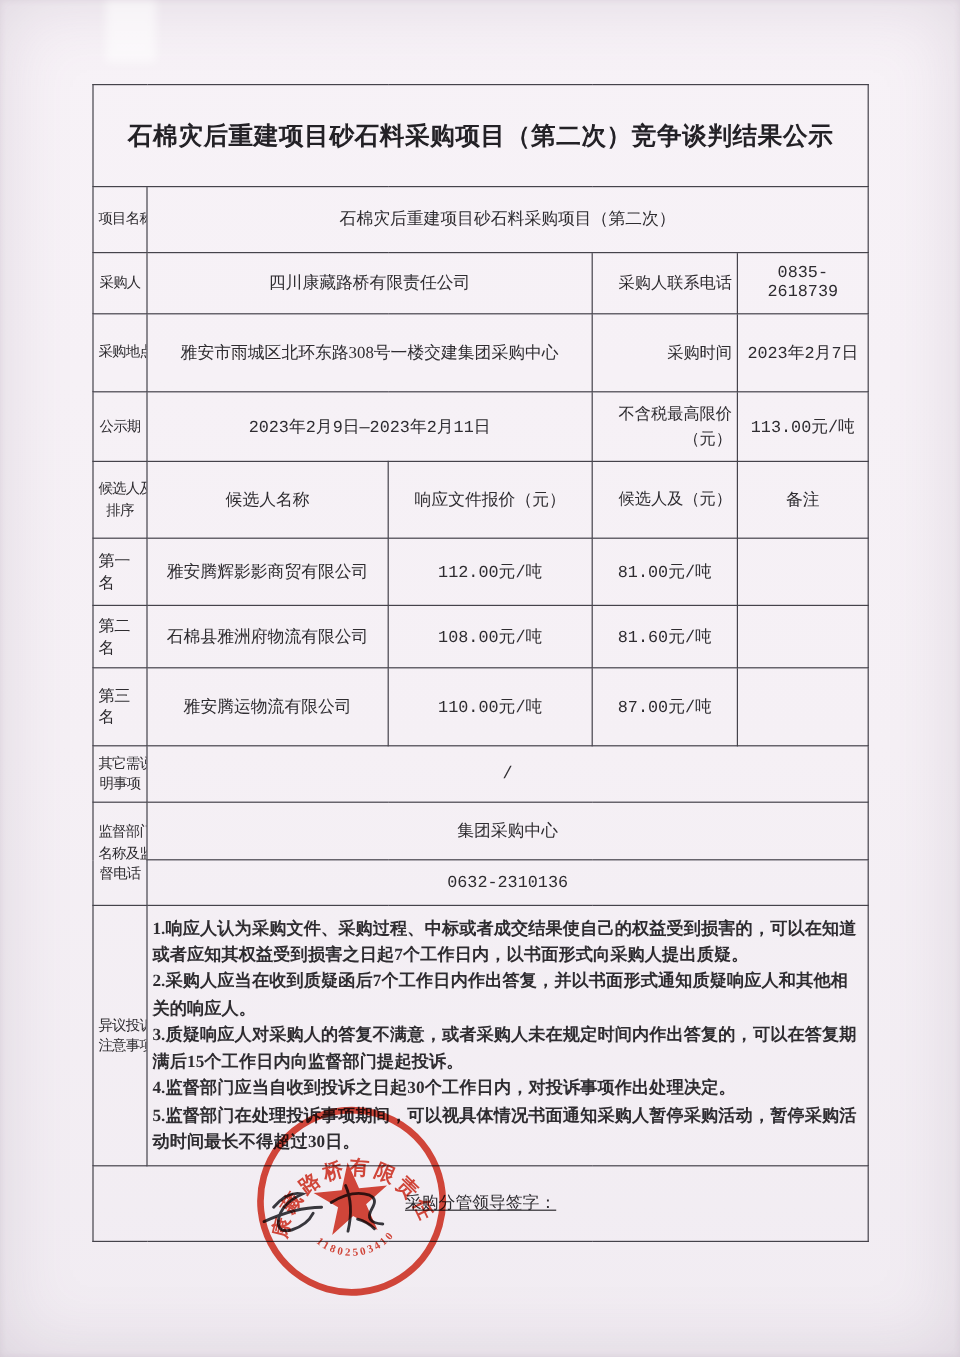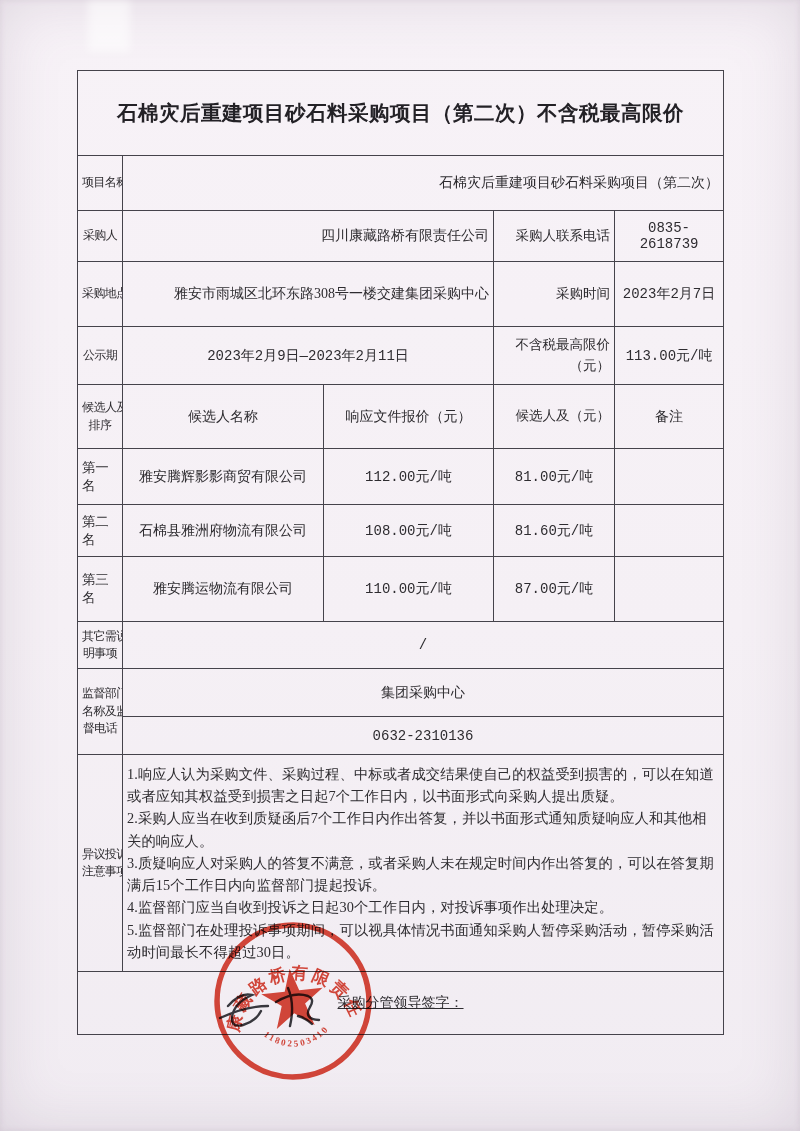--- a/index.html
+++ b/index.html
@@ -36,29 +36,29 @@
     font-family:"Liberation Sans", sans-serif;
     font-weight:bold;font-size:20.5px;letter-spacing:.5px;
     color:#232126;
   }
   td.lbl{
     text-align:center;padding:0;
     font-size:12px;letter-spacing:-.6px;
     white-space:pre;line-height:1.45;
   }
   td.rank{ text-align:left;font-size:13.5px;letter-spacing:-.3px;}
-  td.val-left{ text-align:right;padding-left:8px;font-family:Liberation Serif, serif;}
+  td.val-left{ text-align:center;padding-left:8px;font-family:Liberation Serif, serif;}
   td.center{ text-align:center;font-family:Liberation Mono, monospace;}
   td.wrap-center{ text-align:right;line-height:1.5;font-size:13.5px;}
   td.notes{
     vertical-align:middle;text-align:left;
     padding:10px 8px 10px 8px;
     font-size:14.3px;line-height:1.56;letter-spacing:.1px;
   }
-  .note-item{margin:0;}
+  .note-item{margin:0;font-weight:bold;}
   td.sign-cell{ text-align:center;padding-left:8px;font-size:14px;text-decoration:underline;}
   .sig-svg{position:absolute;left:208px;top:972px;width:130px;height:74px;pointer-events:none;}
   .stamp{
     position:absolute;left:212px;top:920px;width:162px;height:162px;
     pointer-events:none;mix-blend-mode:multiply;opacity:.92;
     transform:rotate(-6deg);
   }
   .stamp text{font-family:"Liberation Serif", serif;}
 </style>
 </head>
@@ -71,21 +71,21 @@
 <table class="doc">
   <colgroup>
     <col style="width:45px">
       <col style="width:201px">
       <col style="width:170px">
     <col style="width:121px">
       <col style="width:109px">
   </colgroup>
   <tbody>
     <tr style="height:85px">
-      <td colspan="5" class="title-cell">石棉灾后重建项目砂石料采购项目（第二次）不含税最高限价</td>
+      <td colspan="5" class="title-cell">石棉灾后重建项目砂石料采购项目（第二次）竞争谈判结果公示</td>
     </tr>
     <tr style="height:55px">
       <td class="lbl">项目名称</td>
       <td colspan="4" class="val-left">石棉灾后重建项目砂石料采购项目（第二次）</td>
     </tr>
     <tr style="height:51px">
       <td class="lbl">采购人</td>
       <td colspan="2" class="val-left">四川康藏路桥有限责任公司</td>
       <td class="wrap-center">采购人联系电话</td>
       <td class="center">0835-2618739</td>

